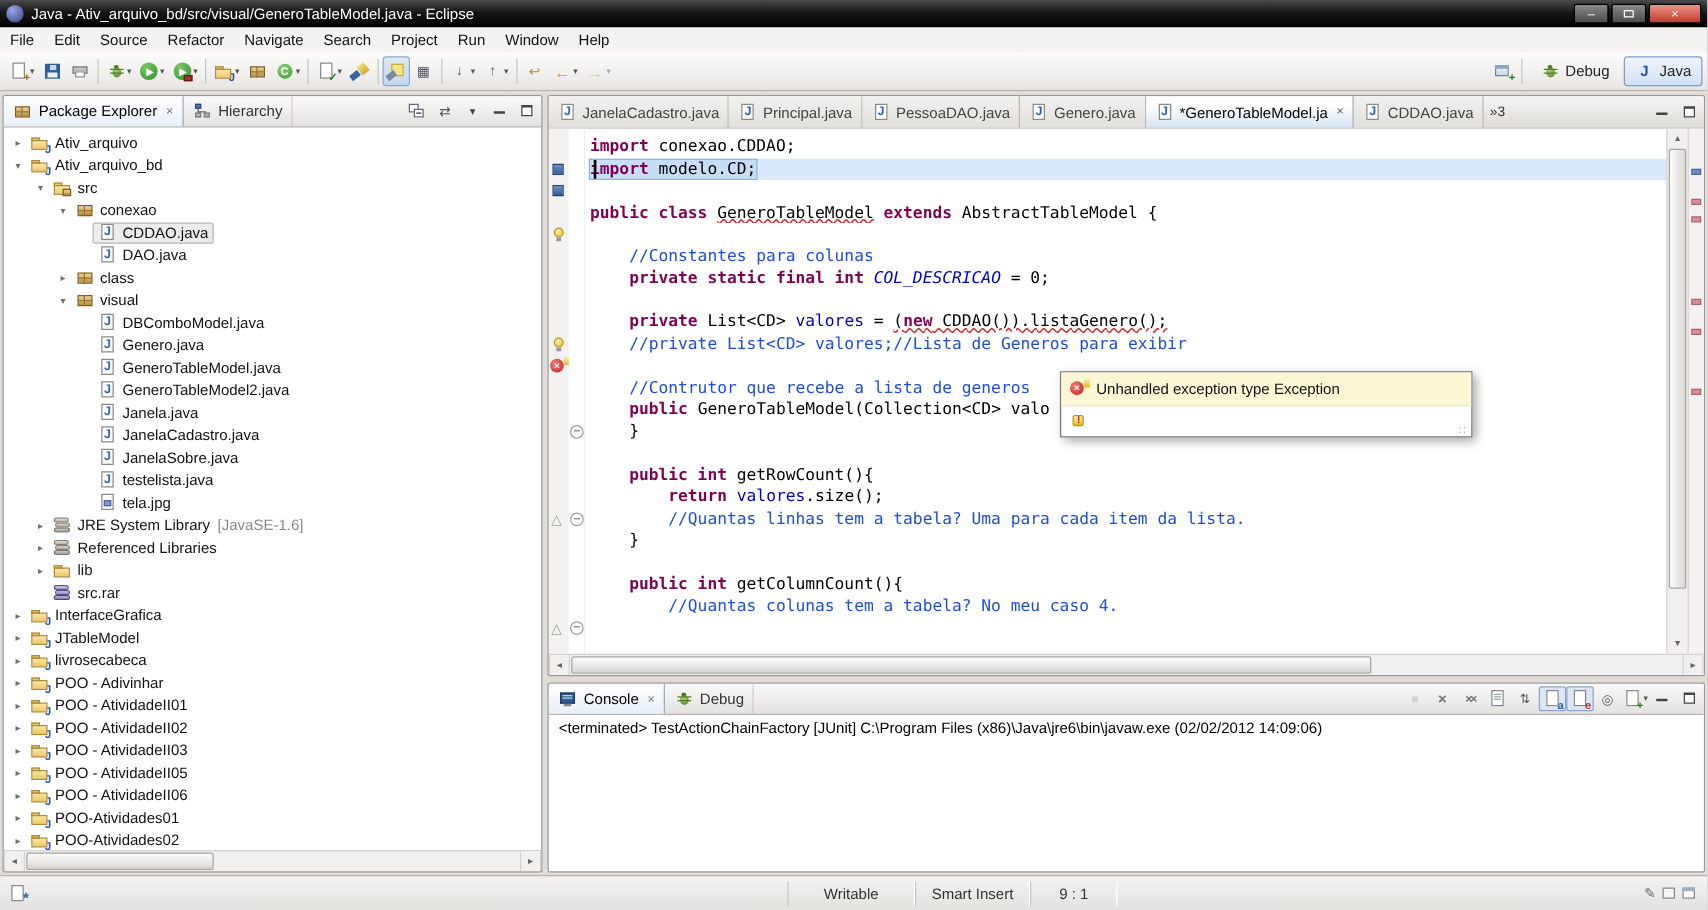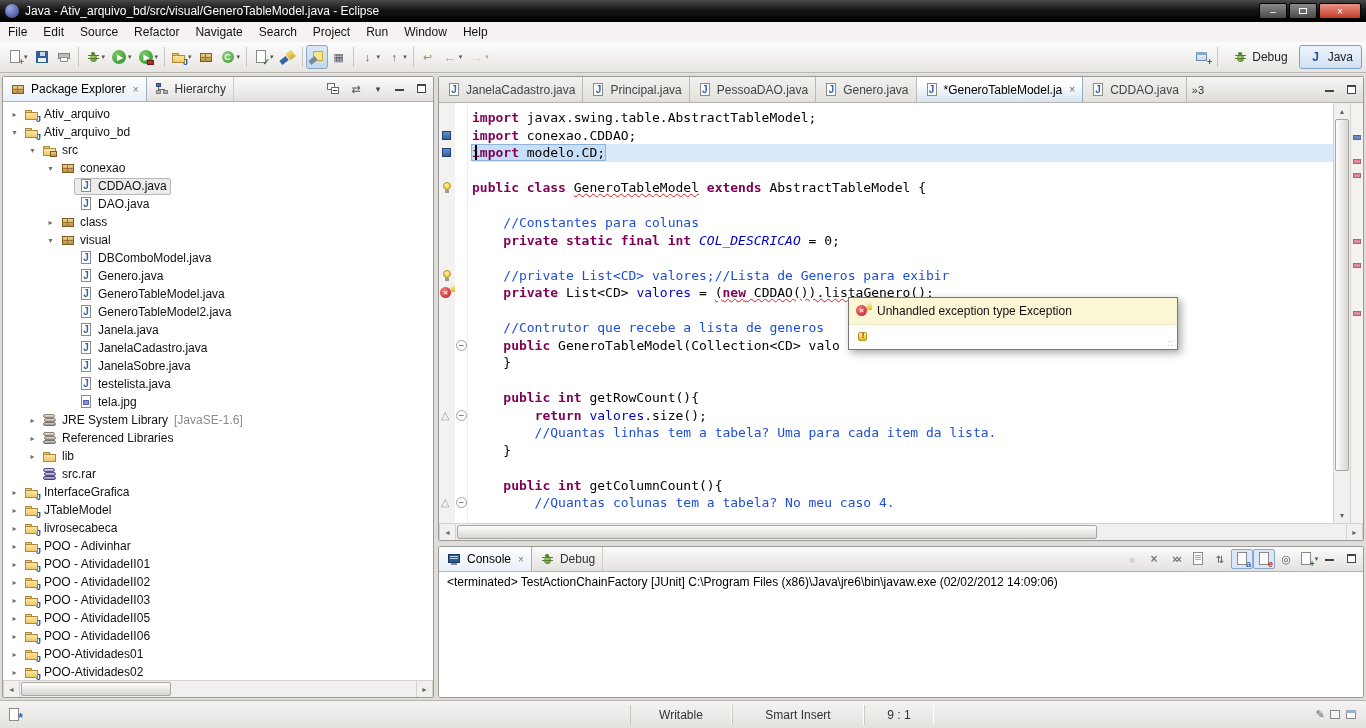--- a/index.html
+++ b/index.html
@@ -771,31 +771,30 @@
               <span class="rmark" style="top: 392px;">
                 <i class="abs" style="left:2px;top:1px;color:#9a9a9a;font-size:11px">△</i>
               </span>
             </div>
           <div class="foldruler" id="foldruler">
               <span class="foldm" style="top: 236.5px;">−</span>
               <span class="foldm" style="top: 306.5px;">−</span>
               <span class="foldm" style="top: 394px;">−</span>
             </div>
           <div class="code" id="code">
-              <div class="cl"><span class="sk">import </span><span class="sp">javax.swing.table.AbstractTableModel;</span></div>
               <div class="cl"><span class="sk">import </span><span class="sp">conexao.CDDAO;</span></div>
               <div class="cl hl"><span class="caret"></span><span class="linesel"><span class="sk">import </span><span class="sp">modelo.CD;</span></span></div>
               <div class="cl"></div>
               <div class="cl"><span class="sk">public class </span><span class="scls">GeneroTableModel</span><span class="sk"> extends </span><span class="sp">AbstractTableModel {</span></div>
               <div class="cl"></div>
               <div class="cl"><span class="sc">    //Constantes para colunas</span></div>
               <div class="cl"><span class="sp">    </span><span class="sk">private static final int </span><span class="ssf">COL_DESCRICAO</span><span class="sp"> = 0;</span></div>
               <div class="cl"></div>
+              <div class="cl"><span class="sp">    </span><span class="sk">private </span><span class="sp">List&lt;CD&gt; </span><span class="sfld">valores</span><span class="sp"> = </span><span class="su">(</span><span class="sku">new</span><span class="su"> CDDAO()).listaGenero();</span></div>
               <div class="cl"><span class="sc">    //private List&lt;CD&gt; valores;//Lista de Generos para exibir</span></div>
-              <div class="cl"><span class="sp">    </span><span class="sk">private </span><span class="sp">List&lt;CD&gt; </span><span class="sfld">valores</span><span class="sp"> = </span><span class="su">(</span><span class="sku">new</span><span class="su"> CDDAO()).listaGenero();</span></div>
               <div class="cl"></div>
               <div class="cl"><span class="sc">    //Contrutor que recebe a lista de generos</span></div>
               <div class="cl"><span class="sp">    </span><span class="sk">public </span><span class="sp">GeneroTableModel(Collection&lt;CD&gt; valo</span></div>
               <div class="cl"><span class="sp">    }</span></div>
               <div class="cl"></div>
               <div class="cl"><span class="sp">    </span><span class="sk">public int </span><span class="sp">getRowCount(){</span></div>
               <div class="cl"><span class="sp">        </span><span class="sk">return </span><span class="sfld">valores</span><span class="sp">.size();</span></div>
               <div class="cl"><span class="sc">        //Quantas linhas tem a tabela? Uma para cada item da lista.</span></div>
               <div class="cl"><span class="sp">    }</span></div>
               <div class="cl"></div>
@@ -931,21 +930,21 @@
 
     </div>
   </div>
 
   <div class="statusbar">
     <span class="icon" id="sb-icon">
         <span class="pg"></span>
         <i class="ov" style="color:#2f64b5;font-size:12px">*</i>
       </span>
     <span class="sb-cell" style="margin-left:608px;width:102px">Writable</span>
-    <span class="sb-cell" style="width:132px">Smart Insert</span>
+    <span class="sb-cell" style="width:92px">Smart Insert</span>
     <span class="sb-cell" style="width:70px">9 : 1</span>
     <span class="tb-spacer"></span>
     <span class="icon" id="sb-r1">
         <i class="glyph" style="color:#666;font-size:11px">✎</i>
       </span>
     <span class="icon" id="sb-r2">
         <i class="abs" style="left:2px;top:3px;width:10px;height:9px;border:1px solid #888;background:#f4f4f4"></i>
       </span>
     <span class="icon" id="sb-r3">
         <i class="abs" style="left:2px;top:3px;width:10px;height:9px;border:1px solid #888;background:#fff"></i>

